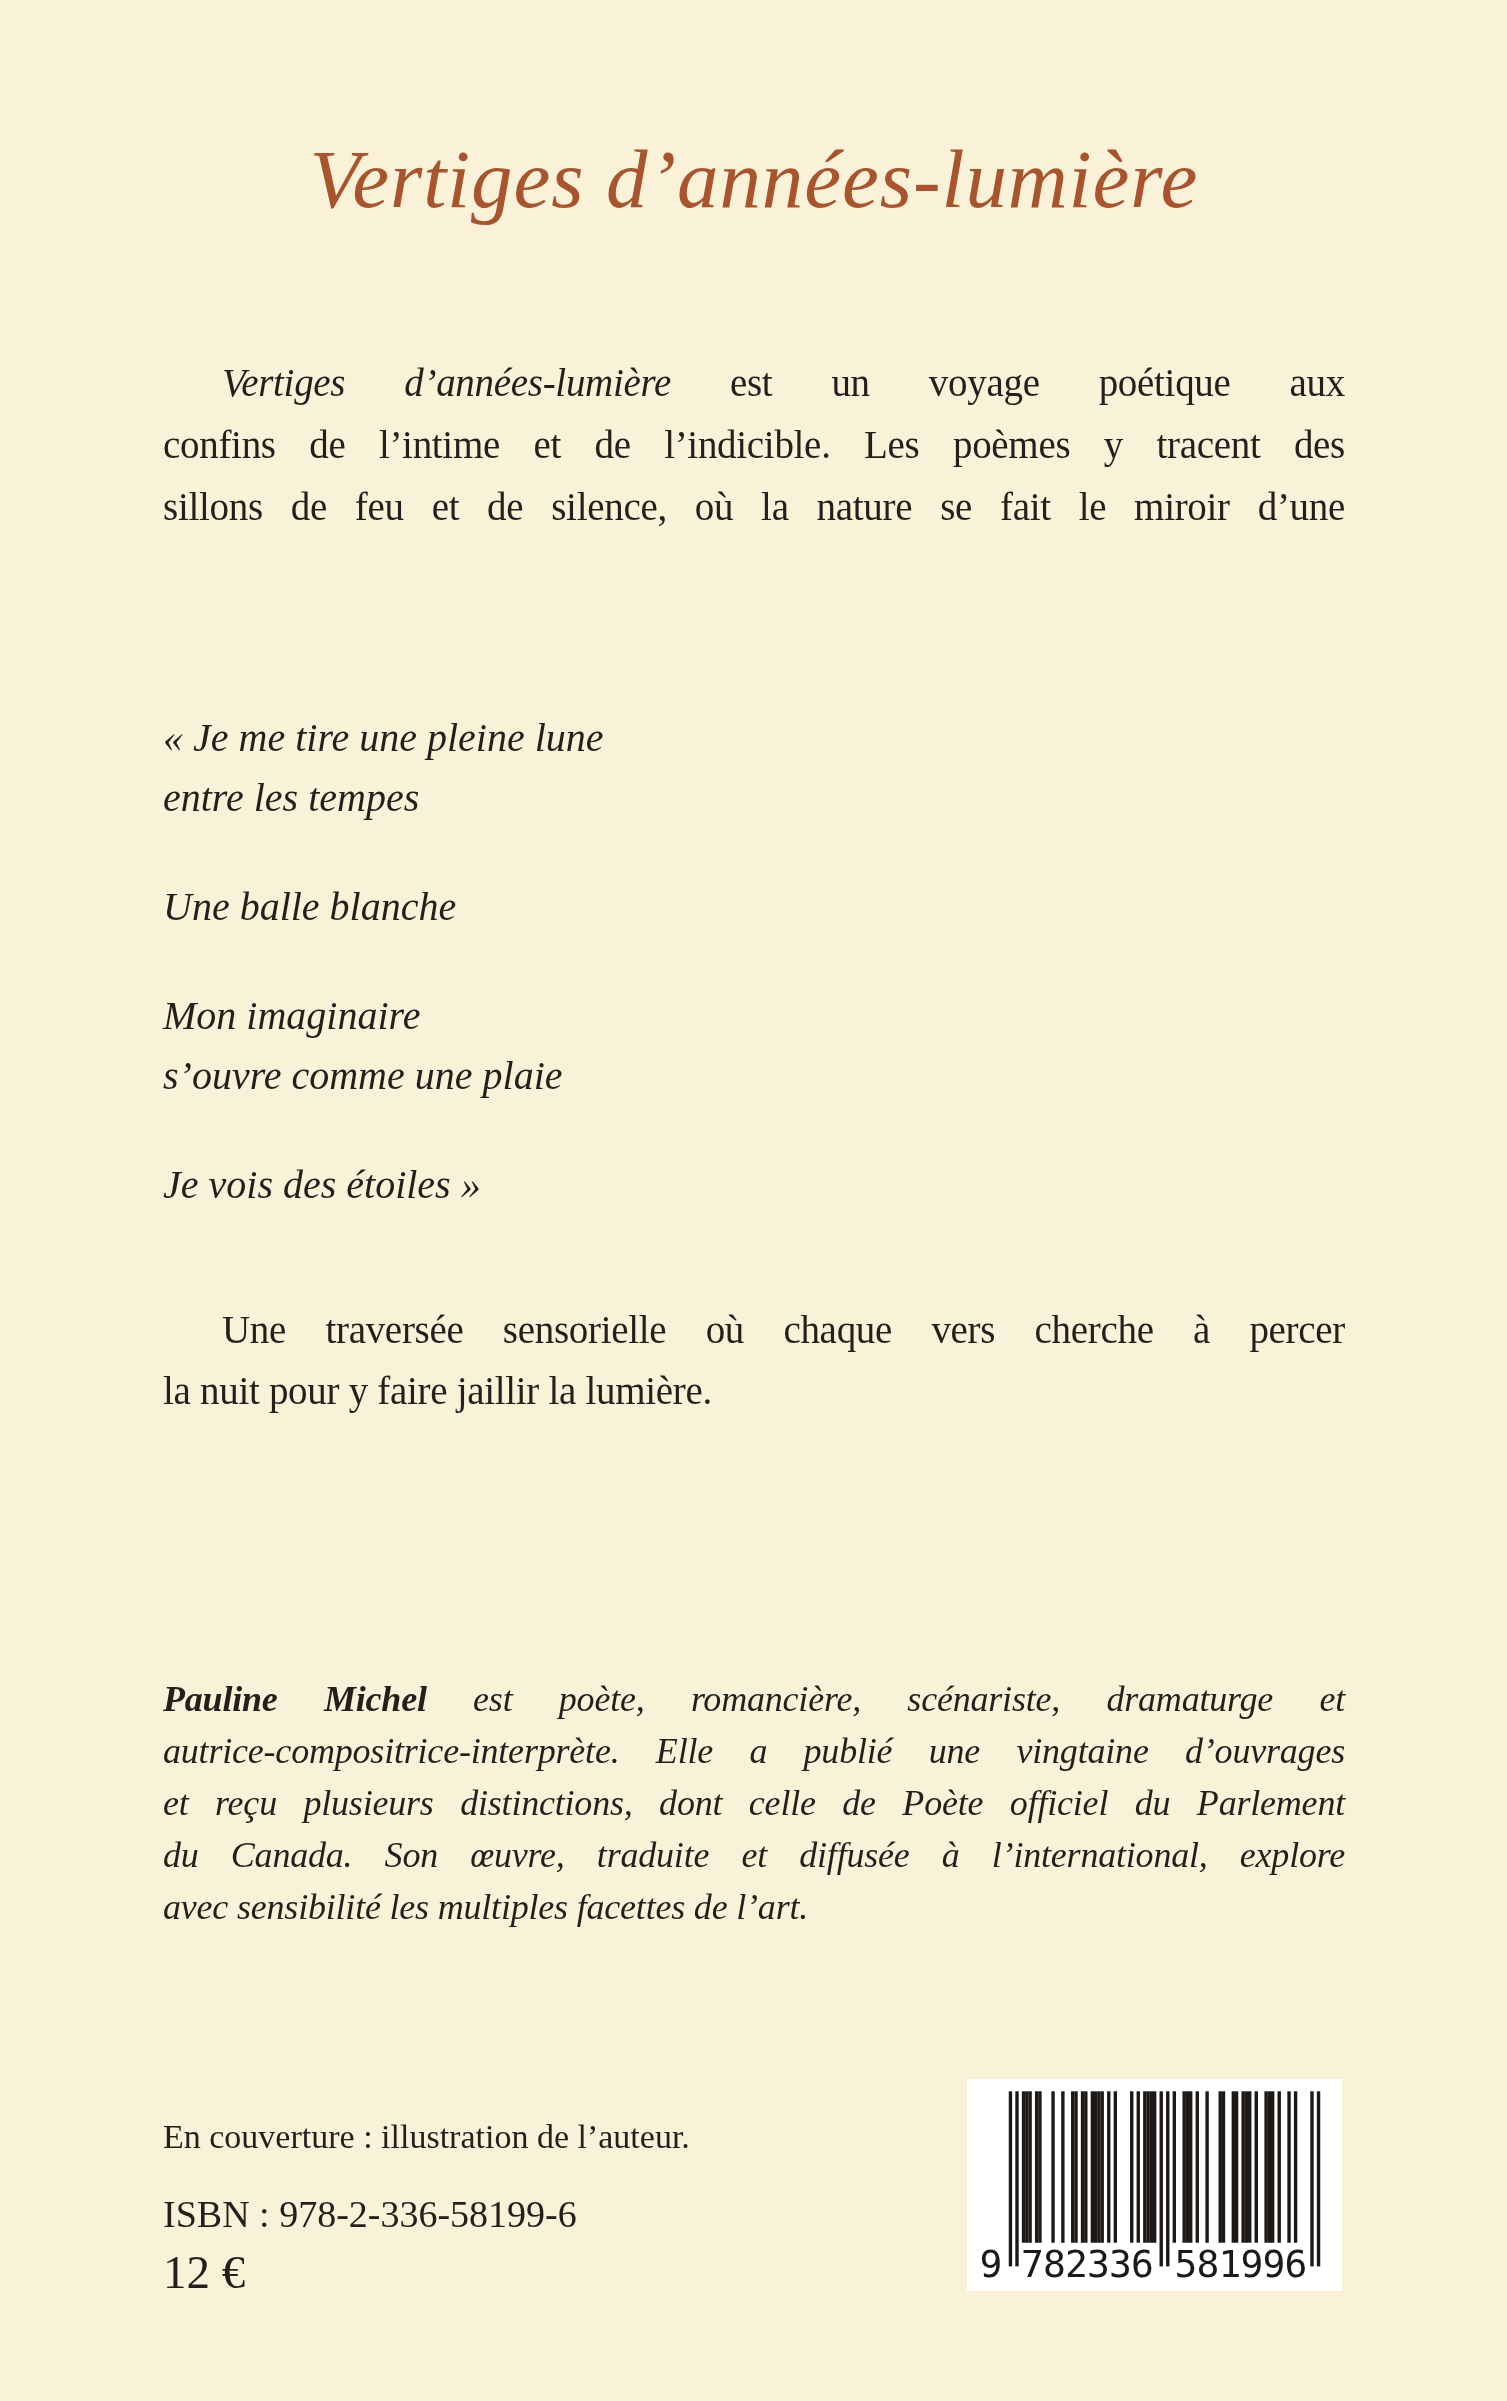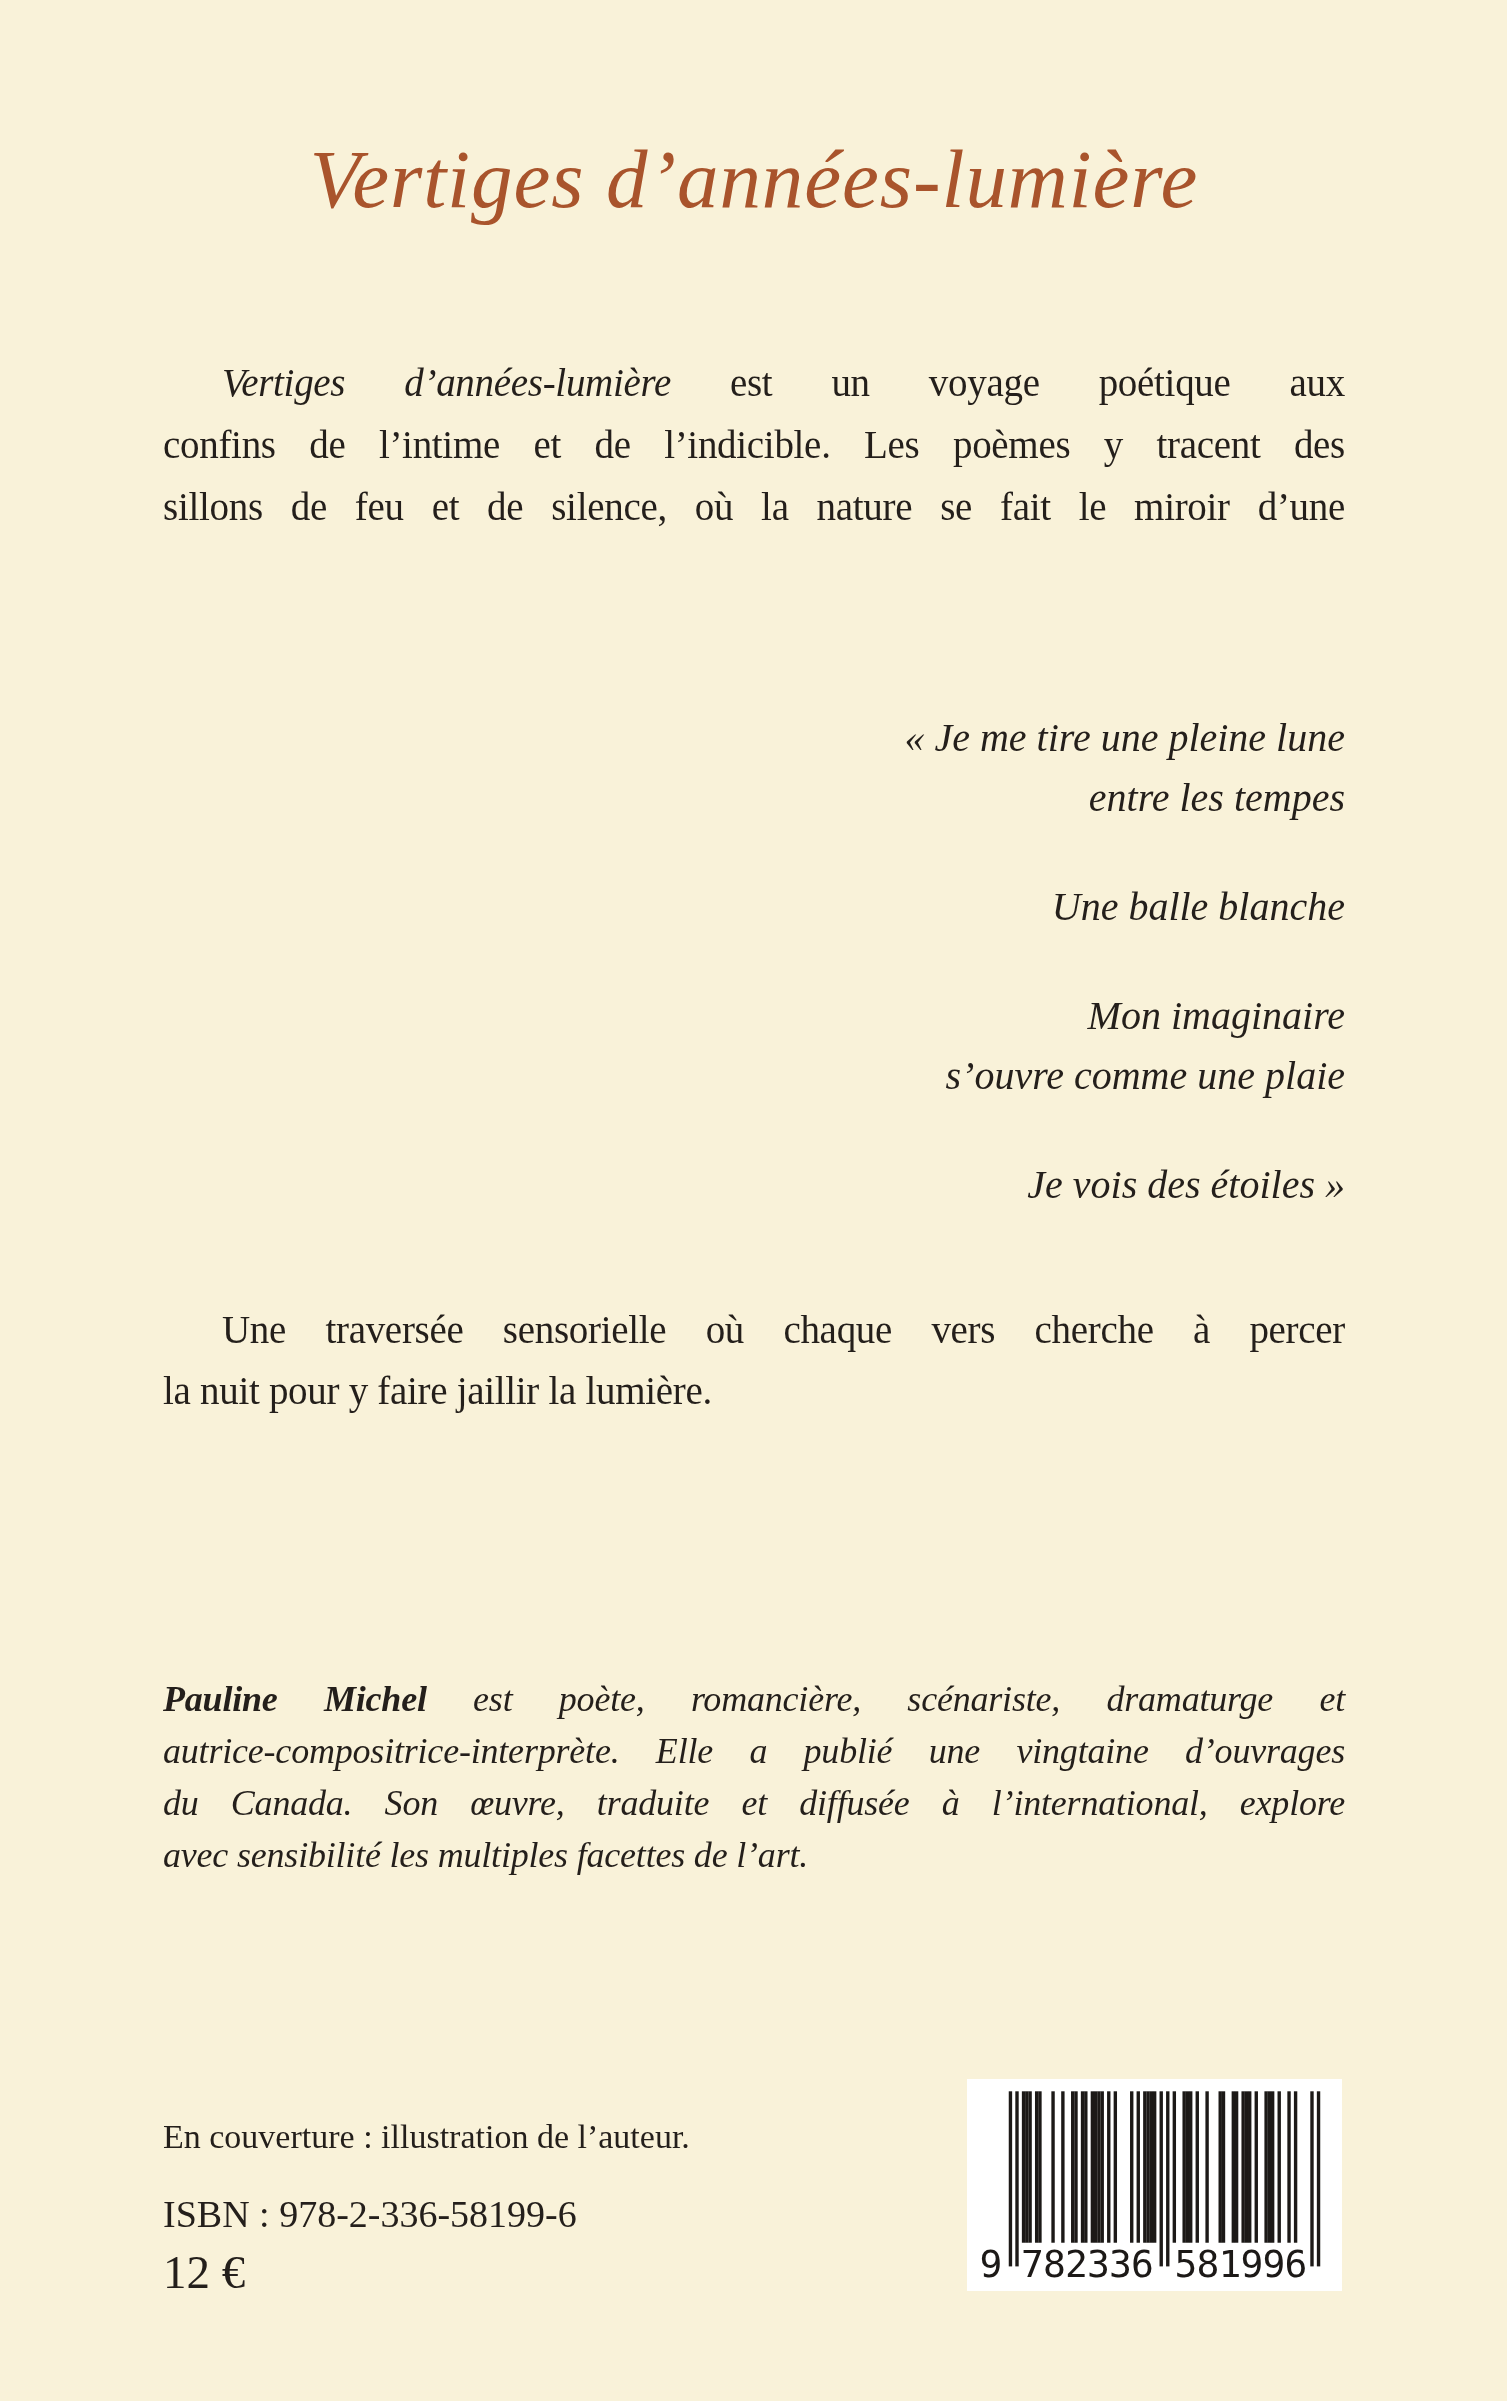--- a/index.html
+++ b/index.html
@@ -23,21 +23,21 @@
     letter-spacing: 0.9px;
   }
 
   .synopsis { top: 352px; font-size: 39px; line-height: 62px; letter-spacing: -0.3px; }
   .just { text-align: justify; text-align-last: justify; }
   .lead-indent { text-indent: 59px; }
   .it { font-style: italic; }
 
   .poem {
     top: 708px;
-    text-align: right;
+    text-align: left;
     font-style: italic;
     font-size: 40px;
     line-height: 60px;
   }
   .stanza + .stanza { margin-top: 49px; }
 
   .closing { top: 1299px; font-size: 39px; line-height: 61px; letter-spacing: -0.3px; }
 
   .bio {
     top: 1673px;
@@ -101,20 +101,21 @@
 </div>
 
 <div class="abs col closing">
   <div class="just lead-indent">Une traversée sensorielle où chaque vers cherche à percer</div>
   <div>la nuit pour y faire jaillir la lumière.</div>
 </div>
 
 <div class="abs col bio">
   <div class="just"><b>Pauline Michel</b><span> est poète, romancière, scénariste, dramaturge et</span></div>
   <div class="just">autrice-compositrice-interprète. Elle a publié une vingtaine d’ouvrages</div>
+  <div class="just">et reçu plusieurs distinctions, dont celle de Poète officiel du Parlement</div>
   <div class="just">du Canada. Son œuvre, traduite et diffusée à l’international, explore</div>
   <div>avec sensibilité les multiples facettes de l’art.</div>
 </div>
 
 <div class="abs col cover-note">En couverture : illustration de l’auteur.</div>
 <div class="abs col isbn-line">ISBN : 978-2-336-58199-6</div>
 <div class="abs col price">12 €</div>
 
 <div class="abs barcode-box">
   <svg width="375" height="212" viewBox="0 0 396 224">

